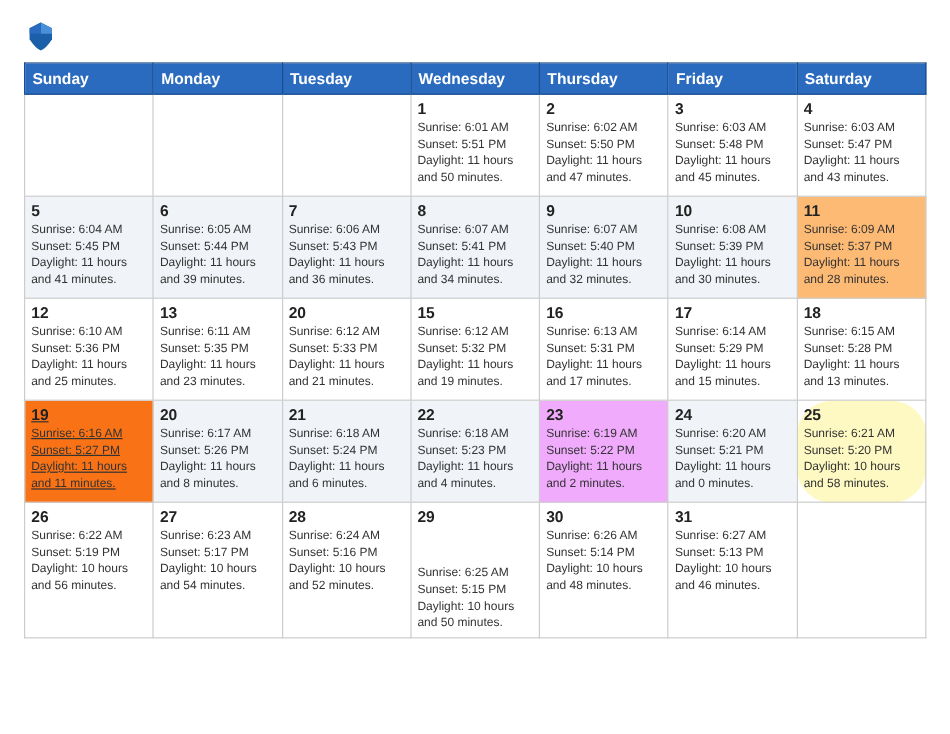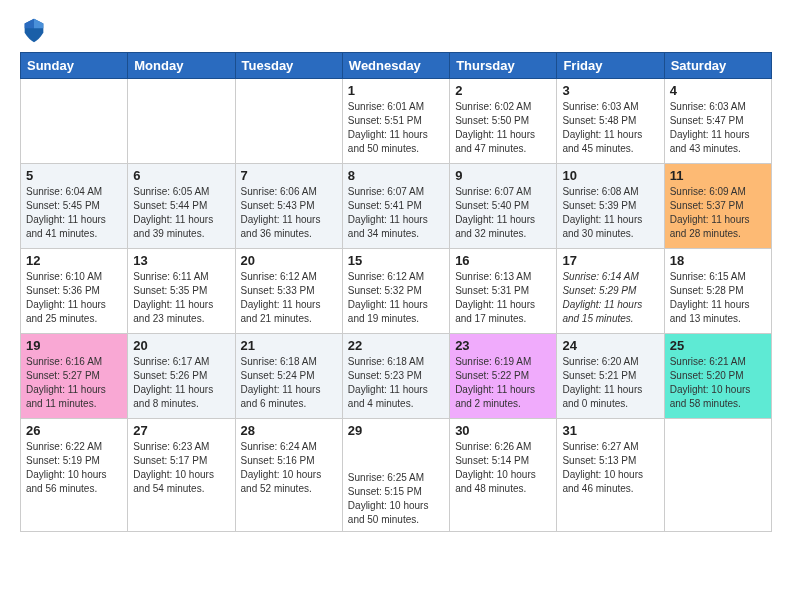--- a/index.html
+++ b/index.html
@@ -234,35 +234,35 @@
         </td>
         <td>
           <span class="day-number">16</span>
           <div class="day-info" style="white-space: pre-line;">Sunrise: 6:13 AM
 Sunset: 5:31 PM
 Daylight: 11 hours
 and 17 minutes.</div>
         </td>
         <td>
           <span class="day-number">17</span>
-          <div class="day-info" style="white-space: pre-line; font-style: italic;">Sunrise: 6:14 AM
+          <div class="day-info" style="white-space: pre-line;">Sunrise: 6:14 AM
 Sunset: 5:29 PM
 Daylight: 11 hours
 and 15 minutes.</div>
         </td>
         <td>
           <span class="day-number">18</span>
           <div class="day-info" style="white-space: pre-line;">Sunrise: 6:15 AM
 Sunset: 5:28 PM
 Daylight: 11 hours
 and 13 minutes.</div>
         </td>
       </tr>
       <tr>
-        <td style="background: #f9a8d4;">
+        <td style="background: #f97316; text-decoration: underline;">
           <span class="day-number">19</span>
           <div class="day-info" style="white-space: pre-line;">Sunrise: 6:16 AM
 Sunset: 5:27 PM
 Daylight: 11 hours
 and 11 minutes.</div>
         </td>
         <td style="background: rgb(240, 244, 248);">
           <span class="day-number">20</span>
           <div class="day-info" style="white-space: pre-line;">Sunrise: 6:17 AM
 Sunset: 5:26 PM
@@ -290,21 +290,21 @@
 Daylight: 11 hours
 and 2 minutes.</div>
         </td>
         <td style="background: rgb(240, 244, 248);">
           <span class="day-number">24</span>
           <div class="day-info" style="white-space: pre-line;">Sunrise: 6:20 AM
 Sunset: 5:21 PM
 Daylight: 11 hours
 and 0 minutes.</div>
         </td>
-        <td style="background: #5eead4;">
+        <td style="background: #fef9c3; border-radius: 29px;">
           <span class="day-number">25</span>
           <div class="day-info" style="white-space: pre-line;">Sunrise: 6:21 AM
 Sunset: 5:20 PM
 Daylight: 10 hours
 and 58 minutes.</div>
         </td>
       </tr>
       <tr>
         <td>
           <span class="day-number">26</span>

